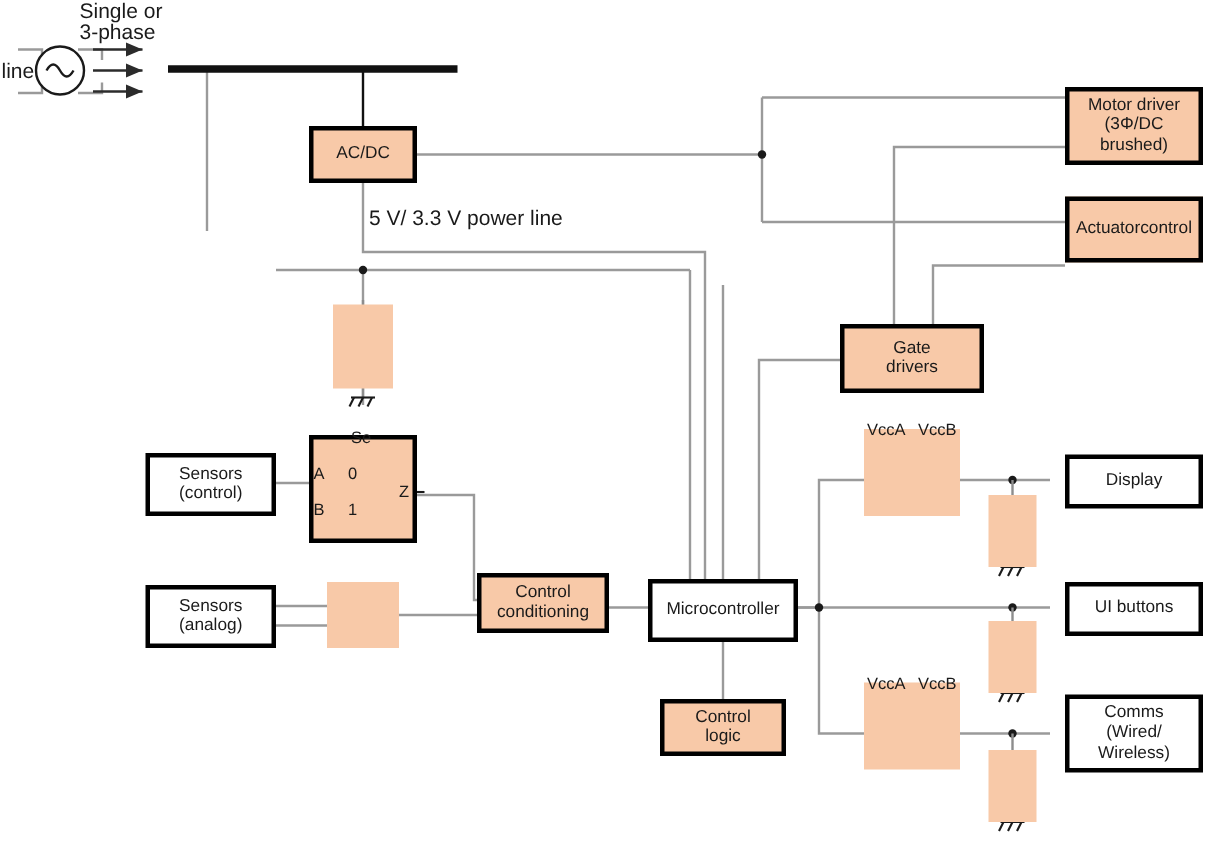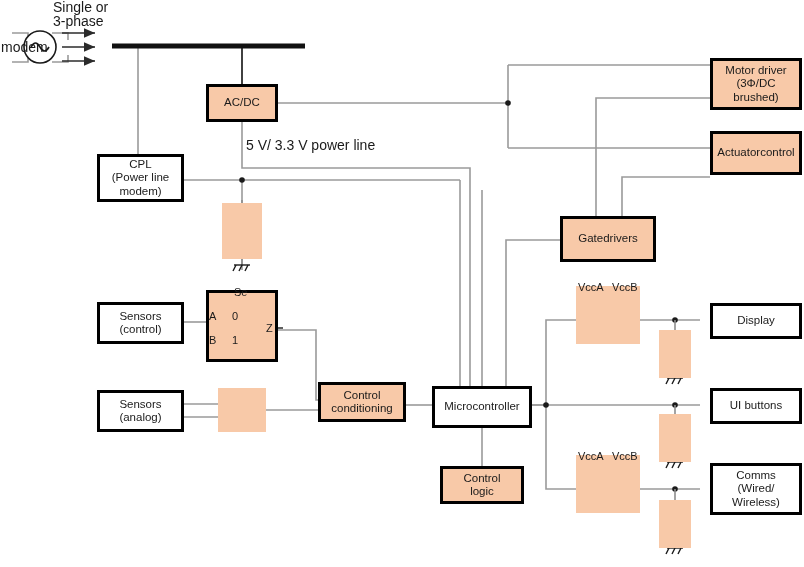--- a/index.html
+++ b/index.html
@@ -193,25 +193,20 @@
   <div class="peachpad" style="left:576px;top:286px;width:64px;height:58px;"></div>
   <div class="peachpad" style="left:576px;top:455px;width:64px;height:58px;"></div>
   <div class="peachpad" style="left:659px;top:330px;width:32px;height:48px;"></div>
   <div class="peachpad" style="left:659px;top:414px;width:32px;height:48px;"></div>
   <div class="peachpad" style="left:659px;top:500px;width:32px;height:48px;"></div>
 
   <div class="blk peach" style="left:206px;top:84px;width:72px;height:38px;">
     <span>AC/DC</span>
   </div>
 
-  <div class="blk white" style="left:97px;top:154px;width:87px;height:48px;flex-direction:column;">
-    <span>CPL</span>
-    <span>(Power line</span>
-    <span>modem)</span>
-  </div>
 
   <div class="blk white" style="left:97px;top:302px;width:87px;height:42px;flex-direction:column;">
     <span>Sensors</span>
     <span>(control)</span>
   </div>
 
   <div class="blk white" style="left:97px;top:390px;width:87px;height:42px;flex-direction:column;">
     <span>Sensors</span>
     <span>(analog)</span>
   </div>
@@ -225,21 +220,21 @@
 
   <div class="blk white" style="left:432px;top:386px;width:100px;height:42px;">
     <span>Microcontroller</span>
   </div>
 
   <div class="blk peach" style="left:440px;top:466px;width:84px;height:38px;flex-direction:column;">
     <span>Control</span>
     <span>logic</span>
   </div>
 
-  <div class="blk peach" style="left:560px;top:216px;width:96px;height:46px;flex-direction:row;">
+  <div class="blk peach" style="left:560px;top:216px;width:96px;height:46px;flex-direction:column;">
     <span>Gate</span>
     <span>drivers</span>
   </div>
 
   <div class="blk peach" style="left:710px;top:58px;width:92px;height:52px;flex-direction:column;">
     <span>Motor driver</span>
     <span>(3Φ/DC</span>
     <span>brushed)</span>
   </div>
 
@@ -257,21 +252,21 @@
   </div>
 
   <div class="blk white" style="left:710px;top:463px;width:92px;height:52px;flex-direction:column;">
     <span>Comms</span>
     <span>(Wired/</span>
     <span>Wireless)</span>
   </div>
 
   <span class="lbl" style="left:53px;top:1px;">Single or</span>
   <span class="lbl" style="left:53px;top:15px;">3-phase</span>
-  <span class="lbl" style="left:1px;top:41px;">modem</span>
+  <span class="lbl" style="left:1px;top:41px;">line</span>
 
   <span class="lbl" style="left:246px;top:139px;">5 V/ 3.3 V power line</span>
 
   <span class="tag" style="left:234px;top:286px;">Se</span>
   <span class="tag" style="left:209px;top:310px;">A</span>
   <span class="tag" style="left:209px;top:334px;">B</span>
   <span class="tag" style="left:232px;top:310px;">0</span>
   <span class="tag" style="left:232px;top:334px;">1</span>
   <span class="tag" style="left:266px;top:322px;">Z</span>
 

